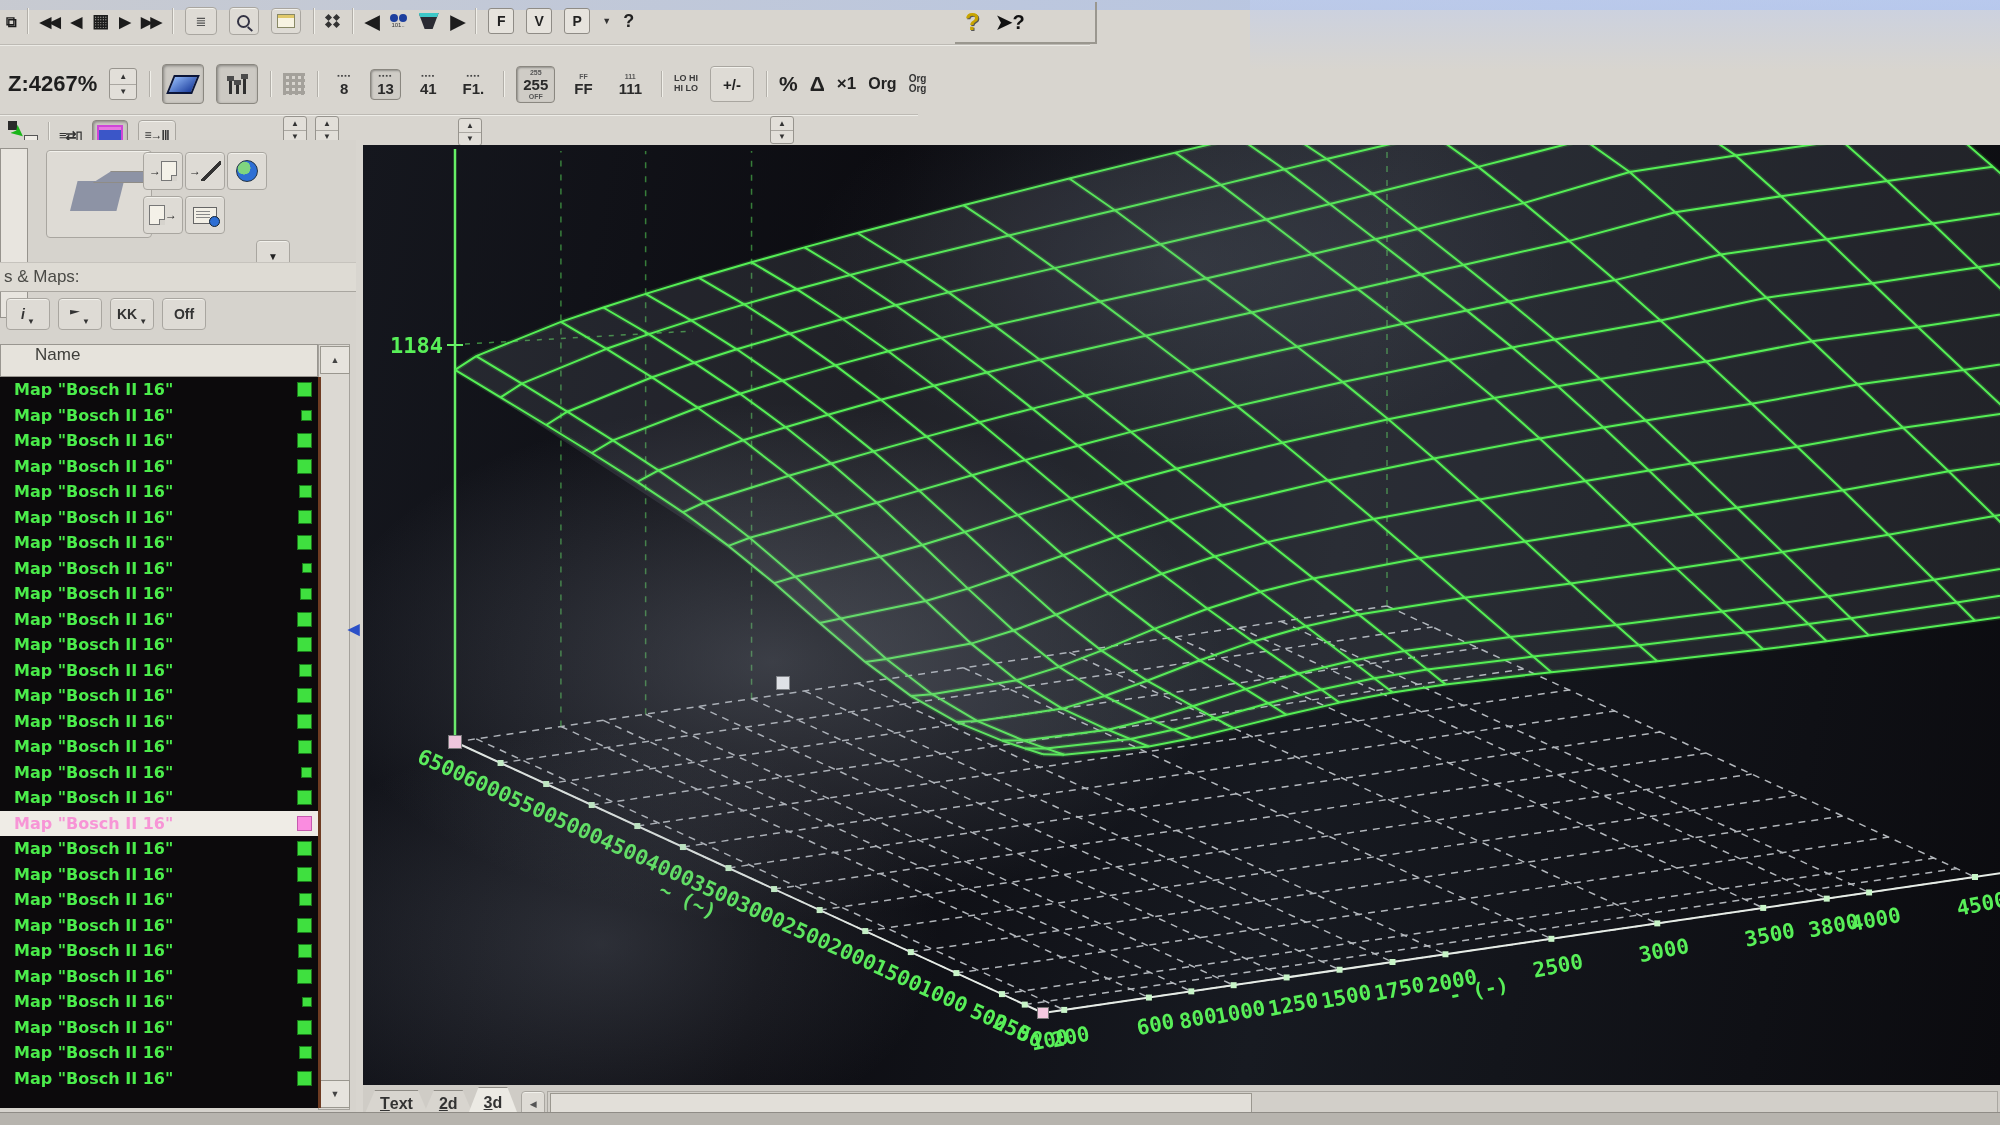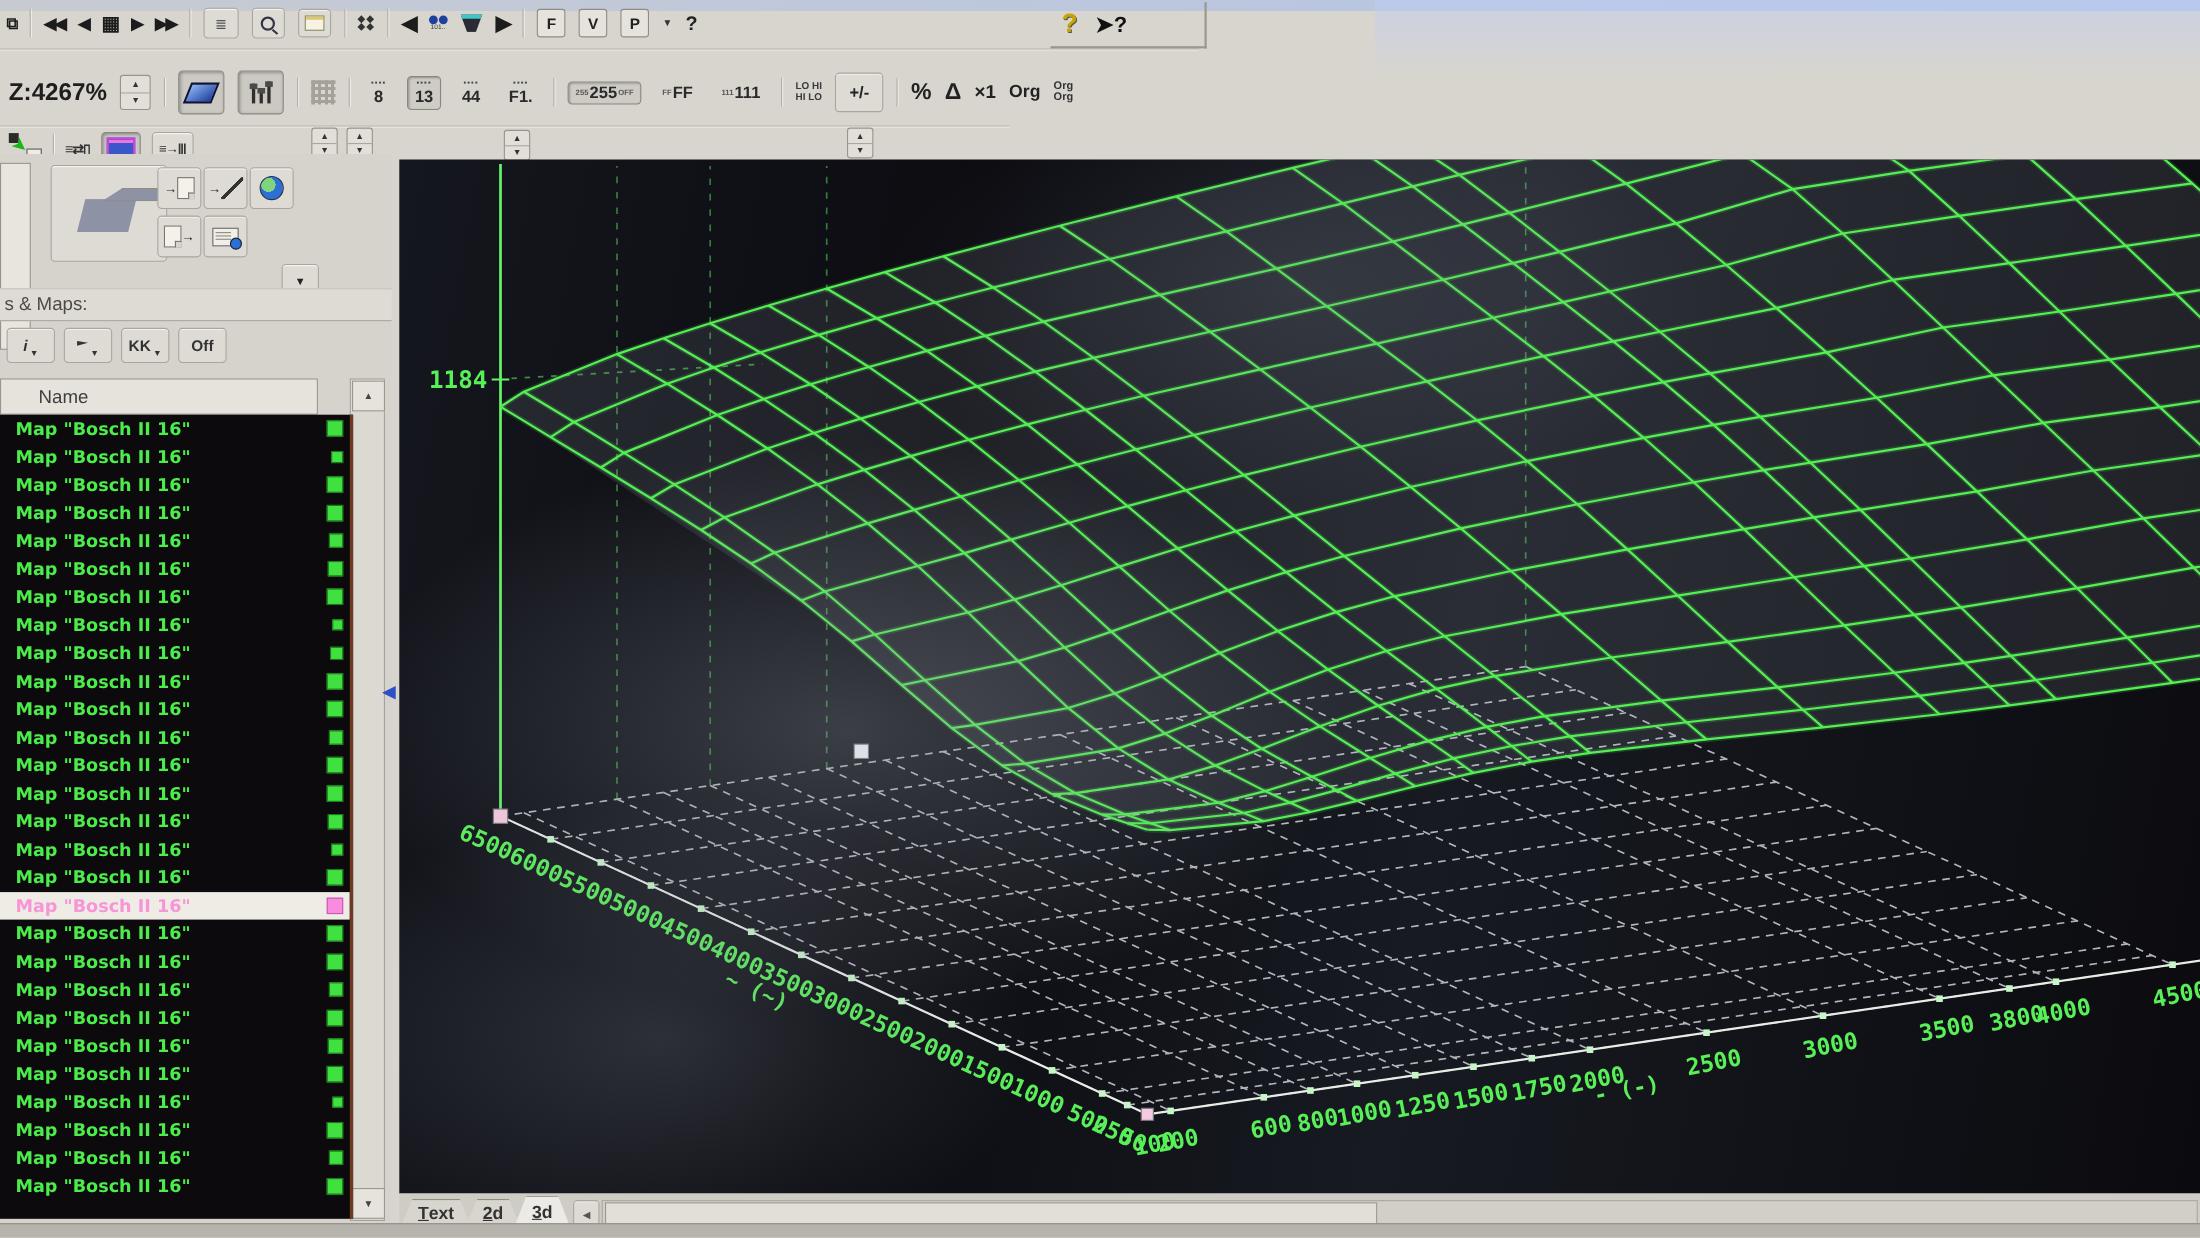--- a/index.html
+++ b/index.html
@@ -39,21 +39,21 @@
   .sliders{display:flex;gap:4px;align-items:flex-end;height:20px}
   .sliders i{display:block;width:3px;background:#2f2f2f;position:relative}
   .sliders i::after{content:"";position:absolute;left:-2px;width:7px;height:5px;background:#4b4b4b}
   .matrix{width:22px;height:22px;background:
      repeating-linear-gradient(to right,#8f8c86 0 3px,transparent 3px 6px),
      repeating-linear-gradient(to bottom,#8f8c86 0 3px,transparent 3px 6px);opacity:.7}
   .bitbtn{display:flex;flex-direction:column;align-items:center;gap:1px;padding:2px 6px;border-radius:4px;
           border:1px solid transparent;font-weight:bold;font-size:15px;color:#2a2a2a;cursor:default}
   .bitbtn .mini{font-size:7px;letter-spacing:1px;color:#444;line-height:1}
   .bitbtn.active{border:1px solid #8a8780;background:#cfccc6;box-shadow:inset 1px 1px 2px rgba(0,0,0,.3)}
-  .stack{display:flex;flex-direction:row;align-items:center;line-height:1;font-weight:bold}
+  .stack{display:flex;flex-direction:column;align-items:center;line-height:1;font-weight:bold}
   .stack .tiny{font-size:7px;color:#555}
   .stack .main{font-size:15px}
   .lohi{font-size:9px;font-weight:bold;color:#3a3a3a;line-height:1.1}
   .sym{font-size:21px;font-weight:bold;color:#222}
   .orgorg{font-size:10px;font-weight:bold;line-height:1;color:#333;text-align:left}
   .tb3{left:8px;top:118px;height:34px;gap:10px}
   .curfile{width:30px;height:28px;position:relative}
   .curfile .sq{position:absolute;left:0;top:0;width:9px;height:9px;background:#2a2a2a}
   .curfile .ar{position:absolute;left:4px;top:2px;color:#19b519;font-size:15px;font-weight:bold;transform:rotate(40deg)}
   .curfile .f{position:absolute;right:0;bottom:0;width:12px;height:12px;border:1px solid #555;background:#efece6;
@@ -82,22 +82,22 @@
   .mail::before{content:"";position:absolute;left:2px;top:3px;width:14px;height:1px;background:#888;box-shadow:0 3px 0 #888,0 6px 0 #888}
   .mail::after{content:"";position:absolute;right:-4px;bottom:-4px;width:9px;height:9px;border-radius:50%;background:#2e6fd4;border:1px solid #123}
   .ddbtn{width:32px;height:30px;font-size:10px;color:#222}
   .plabel-row{left:0;top:262px;width:356px;height:30px;background:#dedbd4;border-top:1px solid #c6c3bd;
      border-bottom:1px solid #a9a6a0;display:flex;align-items:center;padding-left:4px;box-sizing:border-box;
      font-size:17px;color:#4a4a46}
   .filters{left:6px;top:298px;height:32px;display:flex;gap:8px}
   .fbtn{min-width:34px;height:30px;padding:0 4px;font-size:14px;font-weight:bold;color:#333;gap:2px}
   .fbtn .dd{font-size:8px;align-self:flex-end;margin-bottom:3px}
   .flagglyph{width:10px;height:8px;background:#333;clip-path:polygon(0 0,100% 20%,0 55%);position:relative}
-  .namehdr{left:0;top:344px;width:289px;height:33px;background:#e6e3dc;border:1px solid #999690;
-     box-sizing:border-box;display:flex;align-items:center;padding-left:34px;font-size:17px;color:#3e3e3a}
+  .namehdr{left:0;top:344px;width:318px;height:33px;background:#e6e3dc;border:1px solid #999690;
+     box-sizing:border-box;display:flex;align-items:flex-start;padding-left:34px;font-size:17px;color:#3e3e3a}
   .vscroll{left:318px;top:344px;width:32px;height:766px;background:#dcd9d3;border:1px solid #a5a29c;box-sizing:border-box}
   .vs-btn{position:absolute;left:1px;width:28px;height:26px;background:#e6e3dd;border:1px solid #9a978f;
      display:flex;align-items:center;justify-content:center;font-size:9px;color:#444}
   .maplist{left:0;top:377px;width:318px;height:731px;background:#0c0a0c;overflow:hidden;
      border-right:3px solid #6e3b22}
   .mrow{height:25.5px;display:flex;align-items:center;padding:0 6px 0 14px;box-sizing:border-box}
   .mrow .mtxt{flex:1;font-family:"DejaVu Sans",sans-serif;font-weight:bold;font-size:16px;color:#4bec4b;
      white-space:nowrap;letter-spacing:0}
   .mrow .msq{background:#3fe03f;border:1px solid #1a7a1a;margin-left:4px}
   .mrow.sel{background:#efece6}
@@ -207,21 +207,21 @@
   <span class="bitbtn">
       <span class="mini">▪▪▪▪</span>
       <span>8</span>
     </span>
   <span class="bitbtn active">
       <span class="mini">▪▪▪▪</span>
       <span>13</span>
     </span>
   <span class="bitbtn">
       <span class="mini">▪▪▪▪</span>
-      <span>44</span>
+      <span>41</span>
     </span>
   <span class="bitbtn">
       <span class="mini">▪▪▪▪</span>
       <span>F1.</span>
     </span>
   <span class="sep"></span>
   <span class="bitbtn active stack">
     <span class="tiny">255</span>
     <span class="main">255</span>
     <span class="tiny">OFF</span>

